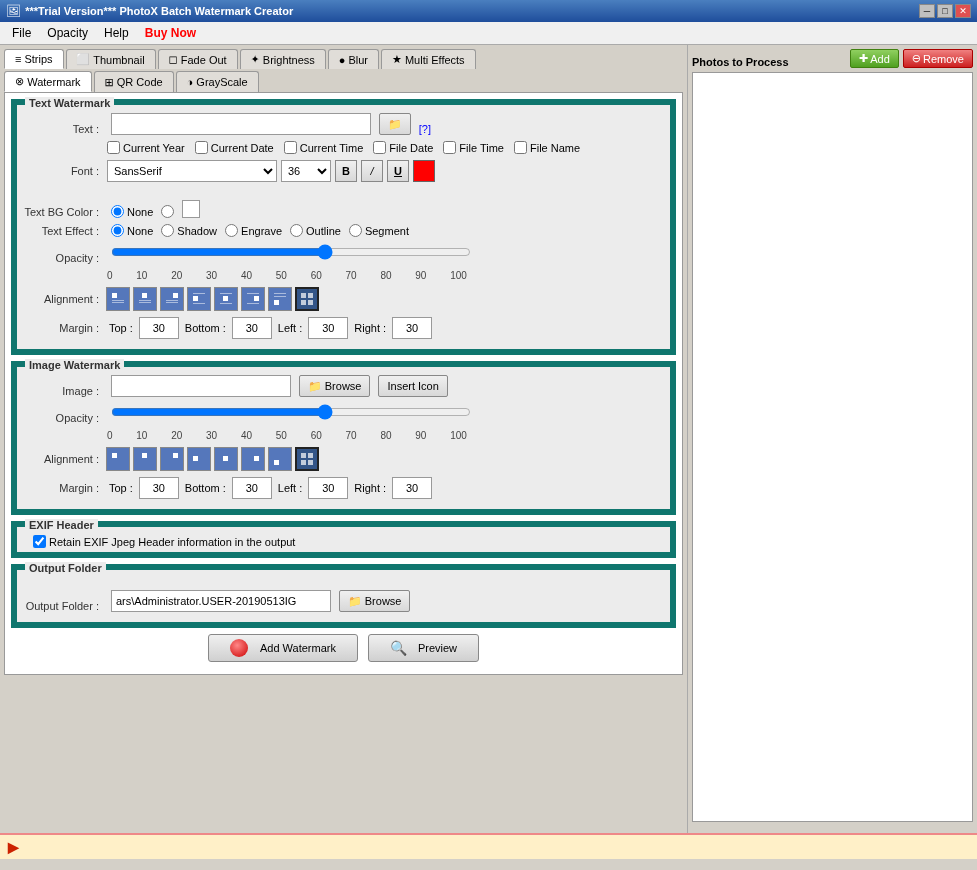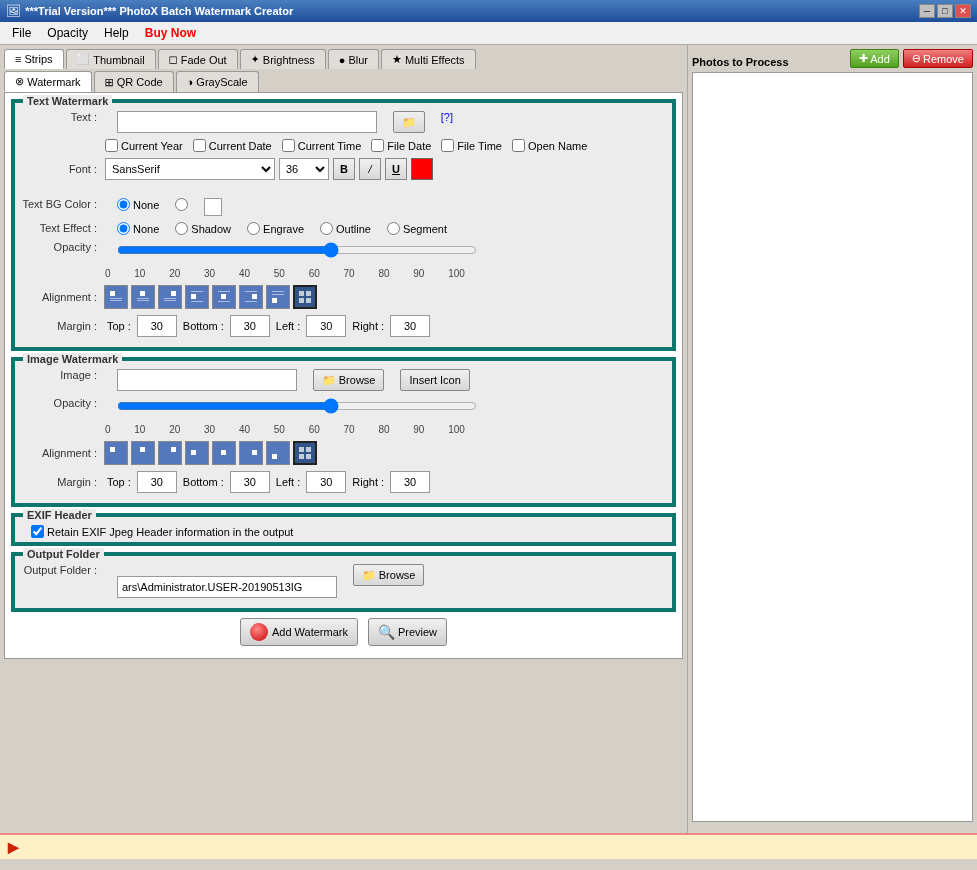--- a/index.html
+++ b/index.html
@@ -96,23 +96,23 @@
     }
     
     .content-area {
       background: white;
       border: 1px solid #999;
       padding: 6px;
     }
     
     .form-row {
       display: flex;
-      align-items: flex-start;
+      align-items: flex-end;
       margin-bottom: 6px;
-      gap: 16px;
+      gap: 8px;
     }
     
     .form-label {
       min-width: 80px;
       text-align: right;
       font-size: 11px;
       color: #333;
       padding-right: 4px;
     }
     
@@ -265,29 +265,29 @@
     }
     
     .action-btns {
       display: flex;
       justify-content: center;
       gap: 10px;
       margin: 6px 0;
     }
     
     .action-btn {
-      padding: 4px 9px;
+      padding: 4px 21px;
       border: 1px solid #888;
       background: linear-gradient(to bottom, #f0f0f0, #d0d0d0);
       cursor: pointer;
       font-size: 11px;
       border-radius: 3px;
       display: flex;
       align-items: center;
-      gap: 4px;
+      gap: 12px;
     }
     
     .red-circle { 
       width: 18px; height: 18px; 
       background: radial-gradient(circle at 40% 35%, #ff8888, #cc0000);
       border-radius: 50%;
       display: inline-block;
     }
     .magnify-icon {
       width: 16px; height: 16px;
@@ -322,21 +322,21 @@
       color: white;
       border: 1px solid #aa0000;
       padding: 2px 8px;
       cursor: pointer;
       font-size: 11px;
       border-radius: 2px;
       display: flex; align-items: center; gap: 2px;
     }
     
     .section-group {
-      border: 4px solid #0f766e;
+      border: 6px solid #0f766e;
       padding: 8px 6px 4px 6px;
       margin-bottom: 6px;
       position: relative;
       background: #ececec;
     }
     .section-group-title {
       position: absolute;
       top: -8px;
       left: 8px;
       background: #ececec;
@@ -452,21 +452,21 @@
           <label class="checkbox-item">
             <input type="checkbox" style=""> 
               <span>File Date</span>
           </label>
           <label class="checkbox-item">
             <input type="checkbox" style=""> 
               <span>File Time</span>
           </label>
           <label class="checkbox-item">
             <input type="checkbox" style=""> 
-              <span>Open Name</span>
+              <span>File Name</span>
           </label>
         </div>
 
         <div class="form-row font-row">
           <span class="form-label">Font :</span>
           <select class="font-select">
             <option>SansSerif</option>
             <option>Arial</option>
             <option>Times New Roman</option>
             <option>Courier</option>

